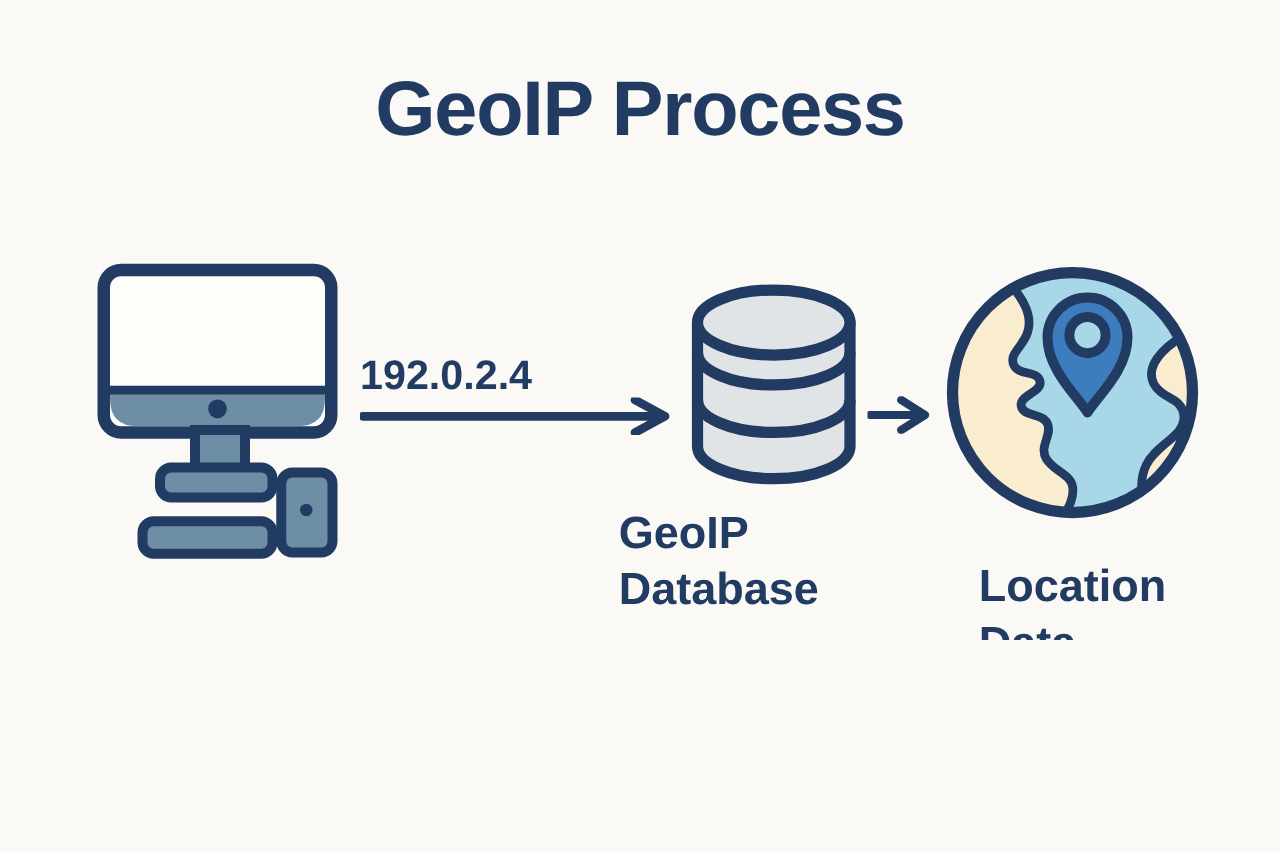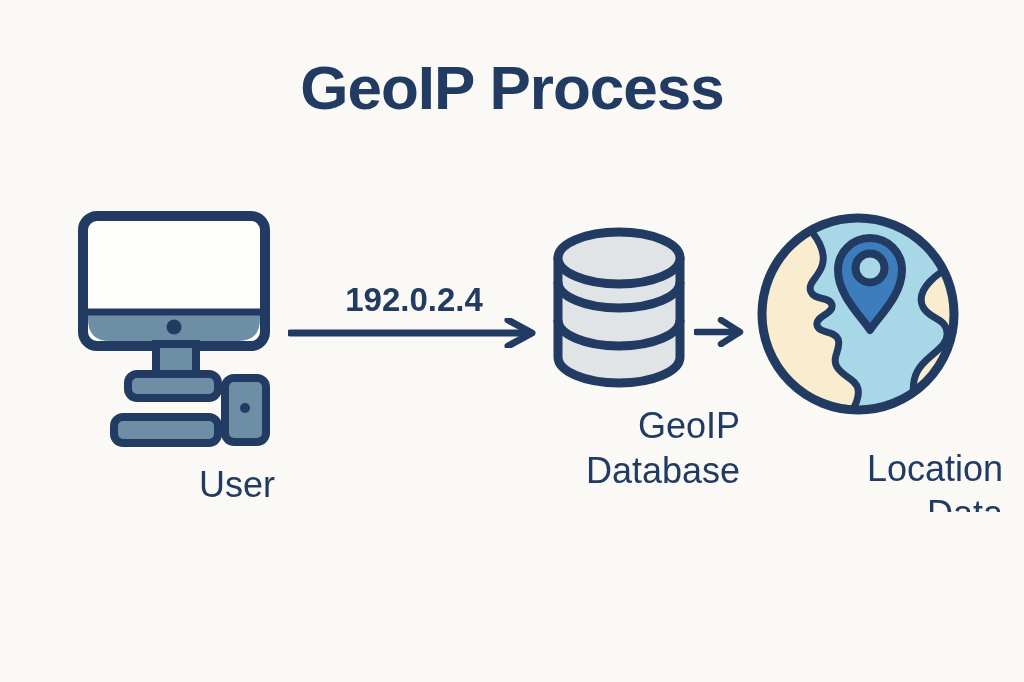--- a/index.html
+++ b/index.html
@@ -30,29 +30,28 @@
     left: 0; right: 0; top: 52px;
     text-align: center;
     font-size: 62px;
     font-weight: 800;
     letter-spacing: -1px;
     color: var(--navy);
   }
   .abs { position: absolute; }
   .node-label {
     position: absolute;
-    text-align: right;
+    text-align: left;
     font-size: 36px;
-    font-weight: 400;
+    font-weight: 700;
     line-height: 1.26;
     color: var(--navy);
   }
   .edge-label {
     position: absolute;
-    text-align: center;
     font-size: 33px;
     font-weight: 700;
     color: var(--navy);
   }
   .connector-line {
     position: absolute;
     left: 614px; top: 538px;
     width: 7px; height: 60px;
     background: var(--navy);
     border-radius: 4px;
@@ -80,21 +79,20 @@
     <path class="f-steel" d="M 13 104 L 185 104 L 185 111 Q 185 133 163 133 L 35 133 Q 13 133 13 111 Z"></path>
     <line class="st-navy" x1="10" y1="104" x2="188" y2="104" stroke-width="7"></line>
     <circle class="f-navy" cx="99" cy="119" r="7.5"></circle>
     <rect class="f-steel st-navy" x="81" y="136" width="40" height="32" stroke-width="8"></rect>
     <rect class="f-steel st-navy" x="53" y="166" width="90" height="24" rx="9" stroke-width="8"></rect>
     <rect class="f-steel st-navy" x="39" y="209" width="104" height="26" rx="9" stroke-width="8"></rect>
     <rect class="f-steel st-navy" x="150" y="170" width="41" height="64" rx="9" stroke-width="8"></rect>
     <circle class="f-navy" cx="170" cy="200" r="5"></circle>
   </svg>
 
-  <div class="node-label" style="left:75px; top:462px; width:200px;">User</div>
 
   <div class="edge-label" style="left:288px; top:281px; width:252px;">192.0.2.4</div>
   <svg class="abs" style="left:288px; top:318px;" width="252" height="30" viewBox="0 0 252 30">
     <path class="f-none st-navy" d="M 2 15 L 240 15" stroke-width="7" stroke-linecap="round"></path>
     <path class="f-none st-navy" d="M 220 2 L 244 15 L 220 28" stroke-width="7" stroke-linecap="round" stroke-linejoin="round"></path>
   </svg>
 
   <svg class="abs" style="left:550px; top:224px;" width="140" height="172" viewBox="0 0 140 172">
     <path class="f-gray st-navy" d="M 8 34 L 8 133 A 61 26 0 0 0 130 133 L 130 34 Z" stroke-width="9" stroke-linejoin="round"></path>
     <path class="f-none st-navy" d="M 8 58 A 61 26 0 0 0 130 58" stroke-width="9"></path>

